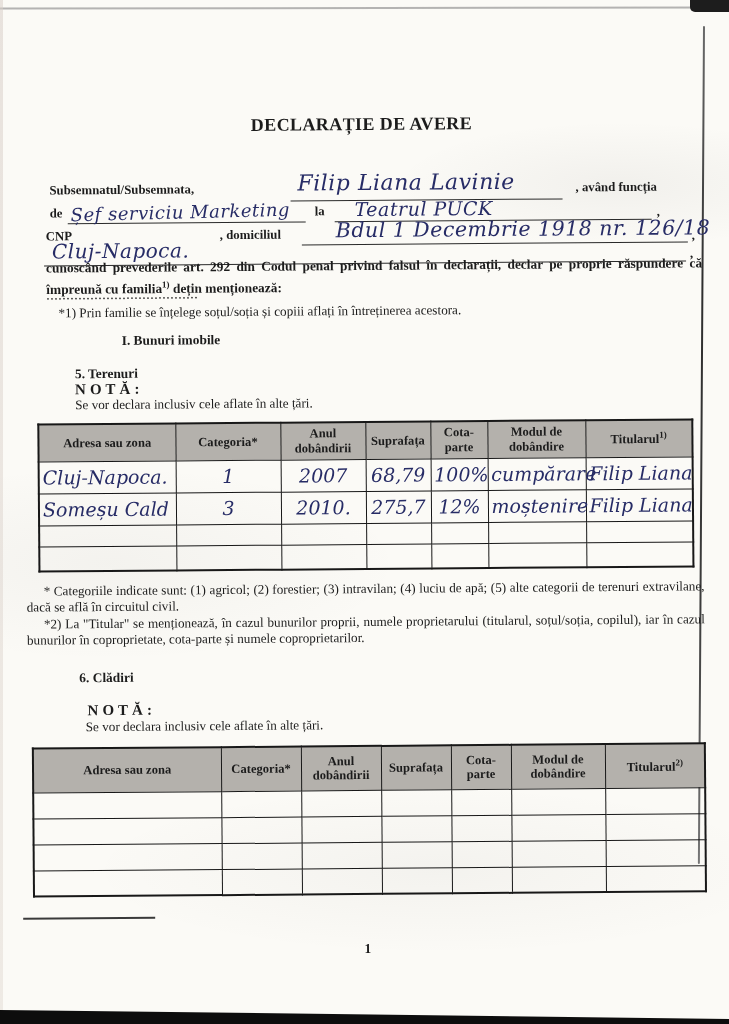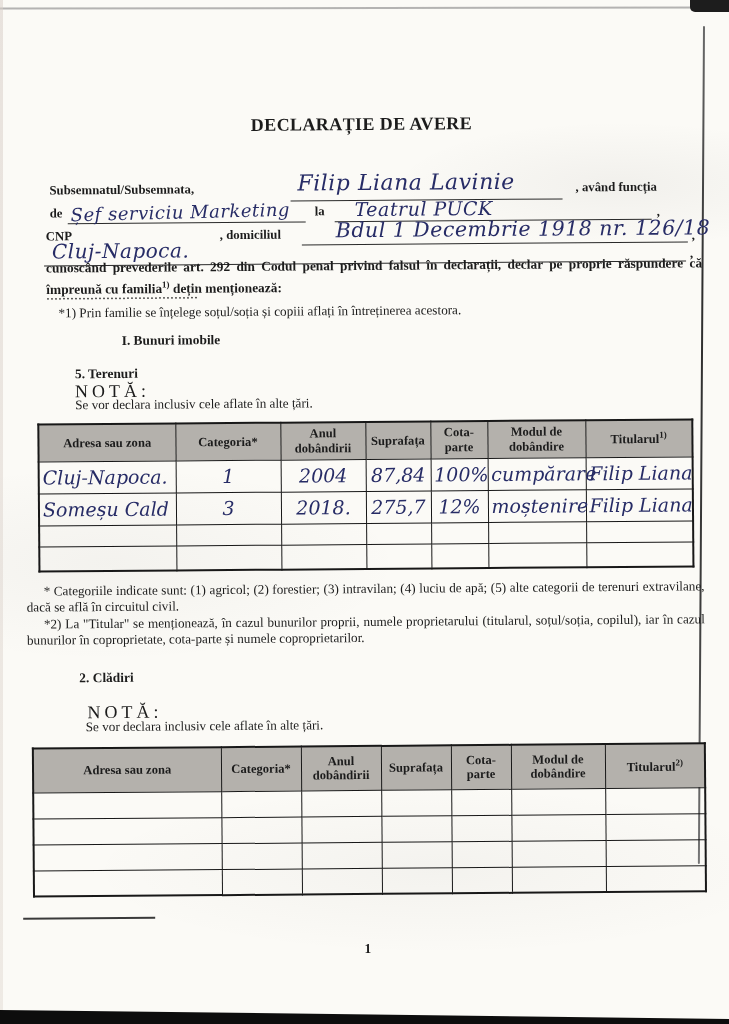--- a/index.html
+++ b/index.html
@@ -17,21 +17,21 @@
   .b{font-weight:bold;}
   .doc-title{top:114px;left:0;right:0;text-align:center;font-size:18px;font-weight:bold;letter-spacing:.4px;}
   .lbl{font-size:12.8px;font-weight:bold;white-space:nowrap;}
   .fill-line{border-bottom:1.7px solid #2a2a2a;}
   .hw{
     font-family:"DejaVu Serif",serif;font-style:italic;color:#272c66;
     white-space:nowrap;line-height:1;letter-spacing:.5px;
   }
   .oath{font-size:13.4px;font-weight:bold;line-height:16.8px;text-align:justify;margin:0;}
   .body-text{font-size:13.2px;line-height:16.4px;margin:0;}
-  .nota-label{font-size:18px;letter-spacing:4px;}
+  .nota-label{font-size:15px;letter-spacing:4px;font-weight:bold;}
   .note-par{font-size:13.2px;line-height:16.4px;text-align:justify;text-indent:17px;margin:0;}
   table{border-collapse:collapse;table-layout:fixed;}
   .decl-table{border:2.2px solid #181818;}
   .decl-table th{
     background:#b4b1ac;font-size:12.6px;font-weight:bold;line-height:1.15;
     border:1.8px solid #181818;padding:1px 2px;text-align:center;vertical-align:middle;
   }
   .decl-table td{border:1.6px solid #181818;padding:0 3px;overflow:visible;}
   .hw-cell{font-family:"DejaVu Serif",serif;font-style:italic;color:#272c66;font-size:19px;white-space:nowrap;line-height:1;}
   .ctr{text-align:center;}
@@ -110,30 +110,30 @@
           <th>Suprafața</th>
           <th>Cota-parte</th>
           <th>Modul de dobândire</th>
           <th><span>Titularul</span><sup>1)</sup></th>
         </tr>
       </thead>
       <tbody>
         <tr style="height:32px;">
           <td class="hw-cell">Cluj-Napoca.</td>
           <td class="hw-cell ctr">1</td>
-          <td class="hw-cell ctr">2004</td>
-          <td class="hw-cell ctr">87,84</td>
+          <td class="hw-cell ctr">2007</td>
+          <td class="hw-cell ctr">68,79</td>
           <td class="hw-cell ctr">100%</td>
           <td class="hw-cell">cumpărare</td>
           <td class="hw-cell">Filip Liana</td>
         </tr>
         <tr style="height:32px;">
           <td class="hw-cell">Someșu Cald</td>
           <td class="hw-cell ctr">3</td>
-          <td class="hw-cell ctr">2018.</td>
+          <td class="hw-cell ctr">2010.</td>
           <td class="hw-cell ctr">275,7</td>
           <td class="hw-cell ctr">12%</td>
           <td class="hw-cell">moștenire</td>
           <td class="hw-cell">Filip Liana</td>
         </tr>
         <tr style="height:21px;">
           <td></td>
             <td></td>
             <td></td>
             <td></td>
@@ -151,21 +151,21 @@
             <td></td>
         </tr>
       </tbody>
     </table>
 
     <div class="abs" style="top:581px;left:26px;width:678px;">
       <p class="note-par">* Categoriile indicate sunt: (1) agricol; (2) forestier; (3) intravilan; (4) luciu de apă; (5) alte categorii de terenuri extravilane, dacă se află în circuitul civil.</p>
       <p class="note-par">*2) La "Titular" se menționează, în cazul bunurilor proprii, numele proprietarului (titularul, soțul/soția, copilul), iar în cazul bunurilor în coproprietate, cota-parte și numele coproprietarilor.</p>
     </div>
 
-    <span class="abs lbl" style="top:668px;left:78px;font-size:13.4px;">2. Clădiri</span>
+    <span class="abs lbl" style="top:668px;left:78px;font-size:13.4px;">6. Clădiri</span>
     <span class="abs nota-label" style="top:700px;left:86px;">NOTĂ:</span>
     <span class="abs body-text" style="top:717px;left:84px;">Se vor declara inclusiv cele aflate în alte țări.</span>
 
     <table class="abs decl-table" style="top:745px;left:30px;width:672px;">
       <colgroup>
         <col style="width:188px">
           <col style="width:80px">
           <col style="width:80px">
           <col style="width:70px">
           <col style="width:60px">

